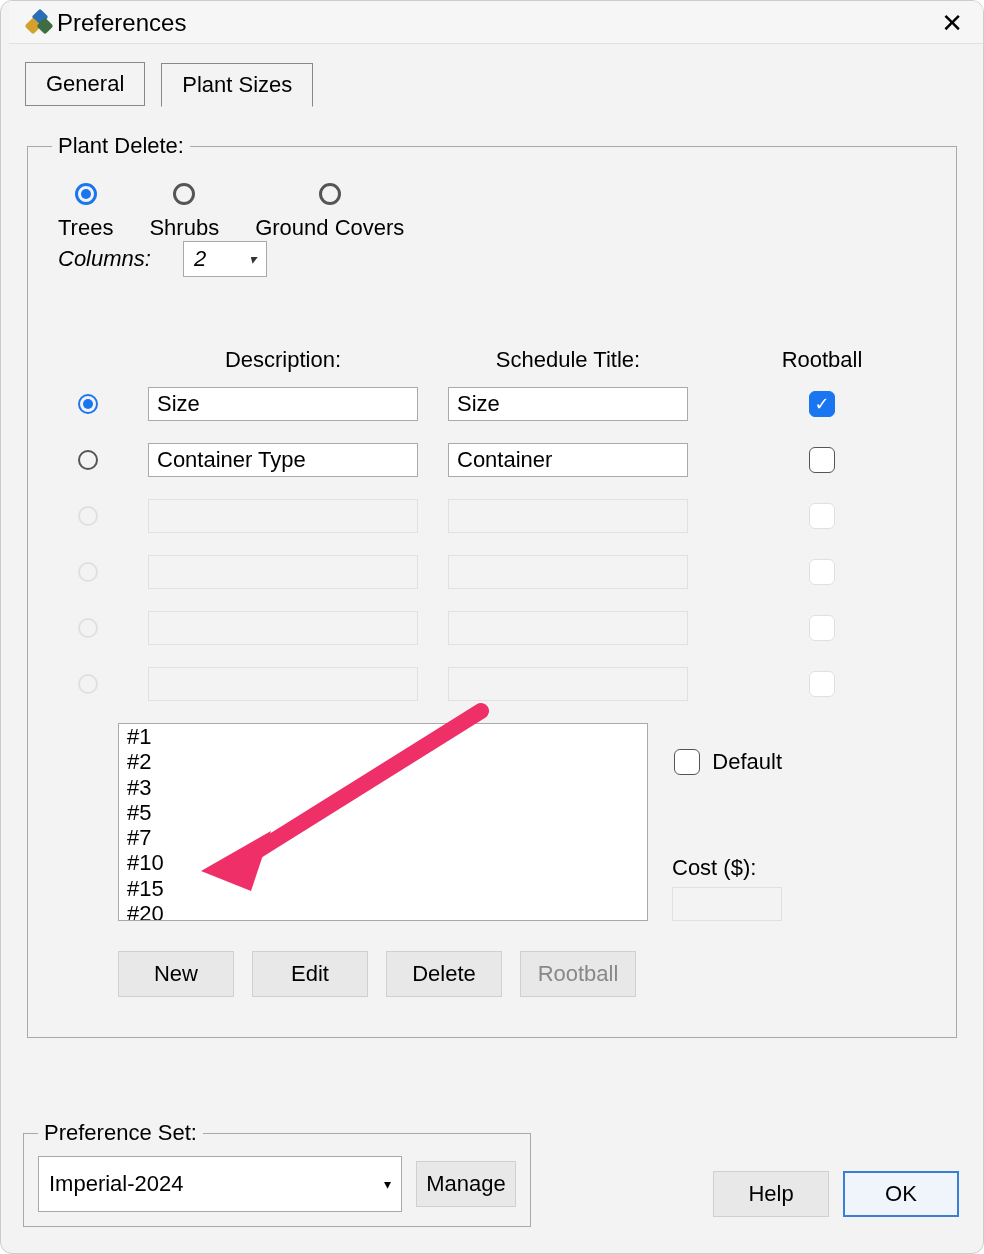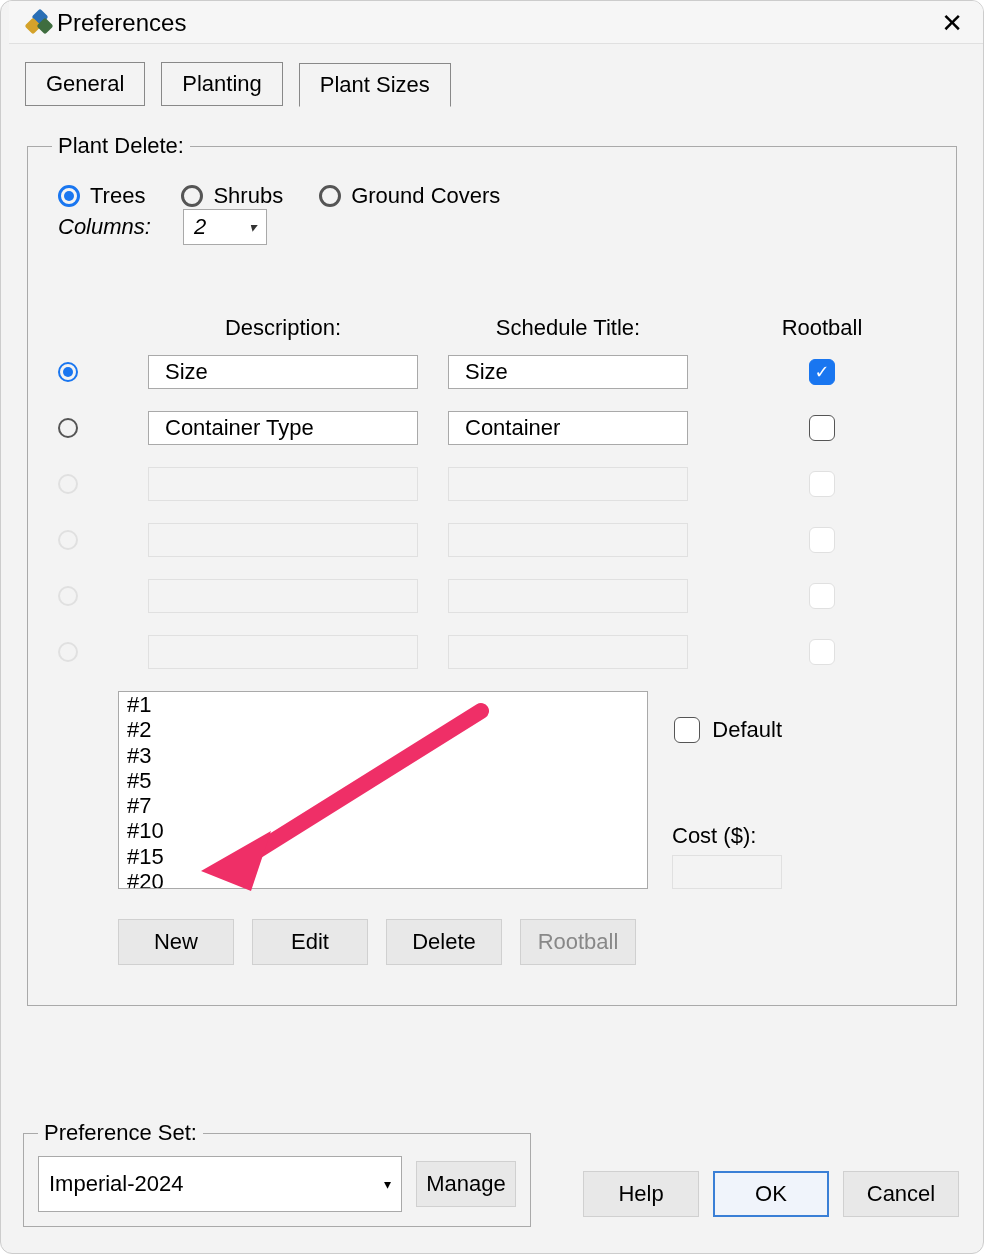--- a/index.html
+++ b/index.html
@@ -90,20 +90,21 @@
     background: var(--bg);
     padding: 0 6px;
     font-size: 22px;
   }
 
   
   .row { display:flex; align-items:center; gap: 36px; }
   .radio {
     display:flex; align-items:center; gap:10px; cursor:pointer;
     font-size:22px;
+    flex-direction:column;
   }
   .radio .circ {
     width:22px; height:22px; border:3px solid #555; border-radius:50%;
     display:inline-flex; align-items:center; justify-content:center;
   }
   .radio.selected .circ { border-color: var(--blue); }
   .radio.selected .circ::after {
     content:""; width:10px; height:10px; border-radius:50%; background: var(--blue);
   }
   .radio.small .circ { width:20px; height:20px; border-width:2px; }
@@ -137,21 +138,21 @@
     display:grid;
     grid-template-columns: 60px 270px 240px auto;
     gap: 30px;
     align-items:center;
     margin-bottom: 22px;
   }
   .tf {
     border:1px solid var(--border);
     background:#fff;
     height:34px;
-    padding: 2px 16px;
+    padding: 2px 8px;
     font-size:22px;
     width:100%;
   }
   .tf.disabled {
     background: var(--bg);
     border-color: var(--border-lighter);
   }
   .cb {
     width:26px; height:26px; border:1.5px solid #555; border-radius:6px; background:#fff;
     display:inline-flex; align-items:center; justify-content:center; cursor:pointer;
@@ -241,21 +242,20 @@
           <span class="hex h2"></span>
           <span class="hex h3"></span>
       </span>
       <span class="title">Preferences</span>
     </div>
     <span class="close-x">✕</span>
   </div>
 
   <div class="tabs">
     <div class="tab">General</div>
-    <div class="tab">Planting</div>
     <div class="tab active">Plant Sizes</div>
   </div>
 
   <div class="fset">
     <span class="fset-legend">Plant Delete:</span>
 
     <div class="row">
       <label class="radio selected">
         <span class="circ"></span>
         <span>Trees</span>
@@ -382,21 +382,20 @@
         <span>Imperial-2024</span>
         <span class="chev">▾</span>
       </span>
       <span class="btn" style="min-width:100px;">Manage</span>
     </div>
   </div>
 
   <div class="dlg-buttons">
     <span class="btn">Help</span>
     <span class="btn primary">OK</span>
-    <span class="btn">Cancel</span>
   </div>
 
   <svg class="arrow-overlay" style="left:180px; top:700px;" width="320" height="200" viewBox="0 0 320 200">
     <defs></defs>
     <line x1="300" y1="10" x2="60" y2="160" stroke="#ef2f67" stroke-width="16" stroke-linecap="round"></line>
     <polygon points="20,170 90,130 70,190" fill="#ef2f67"></polygon>
   </svg>
 
 </div>
 

